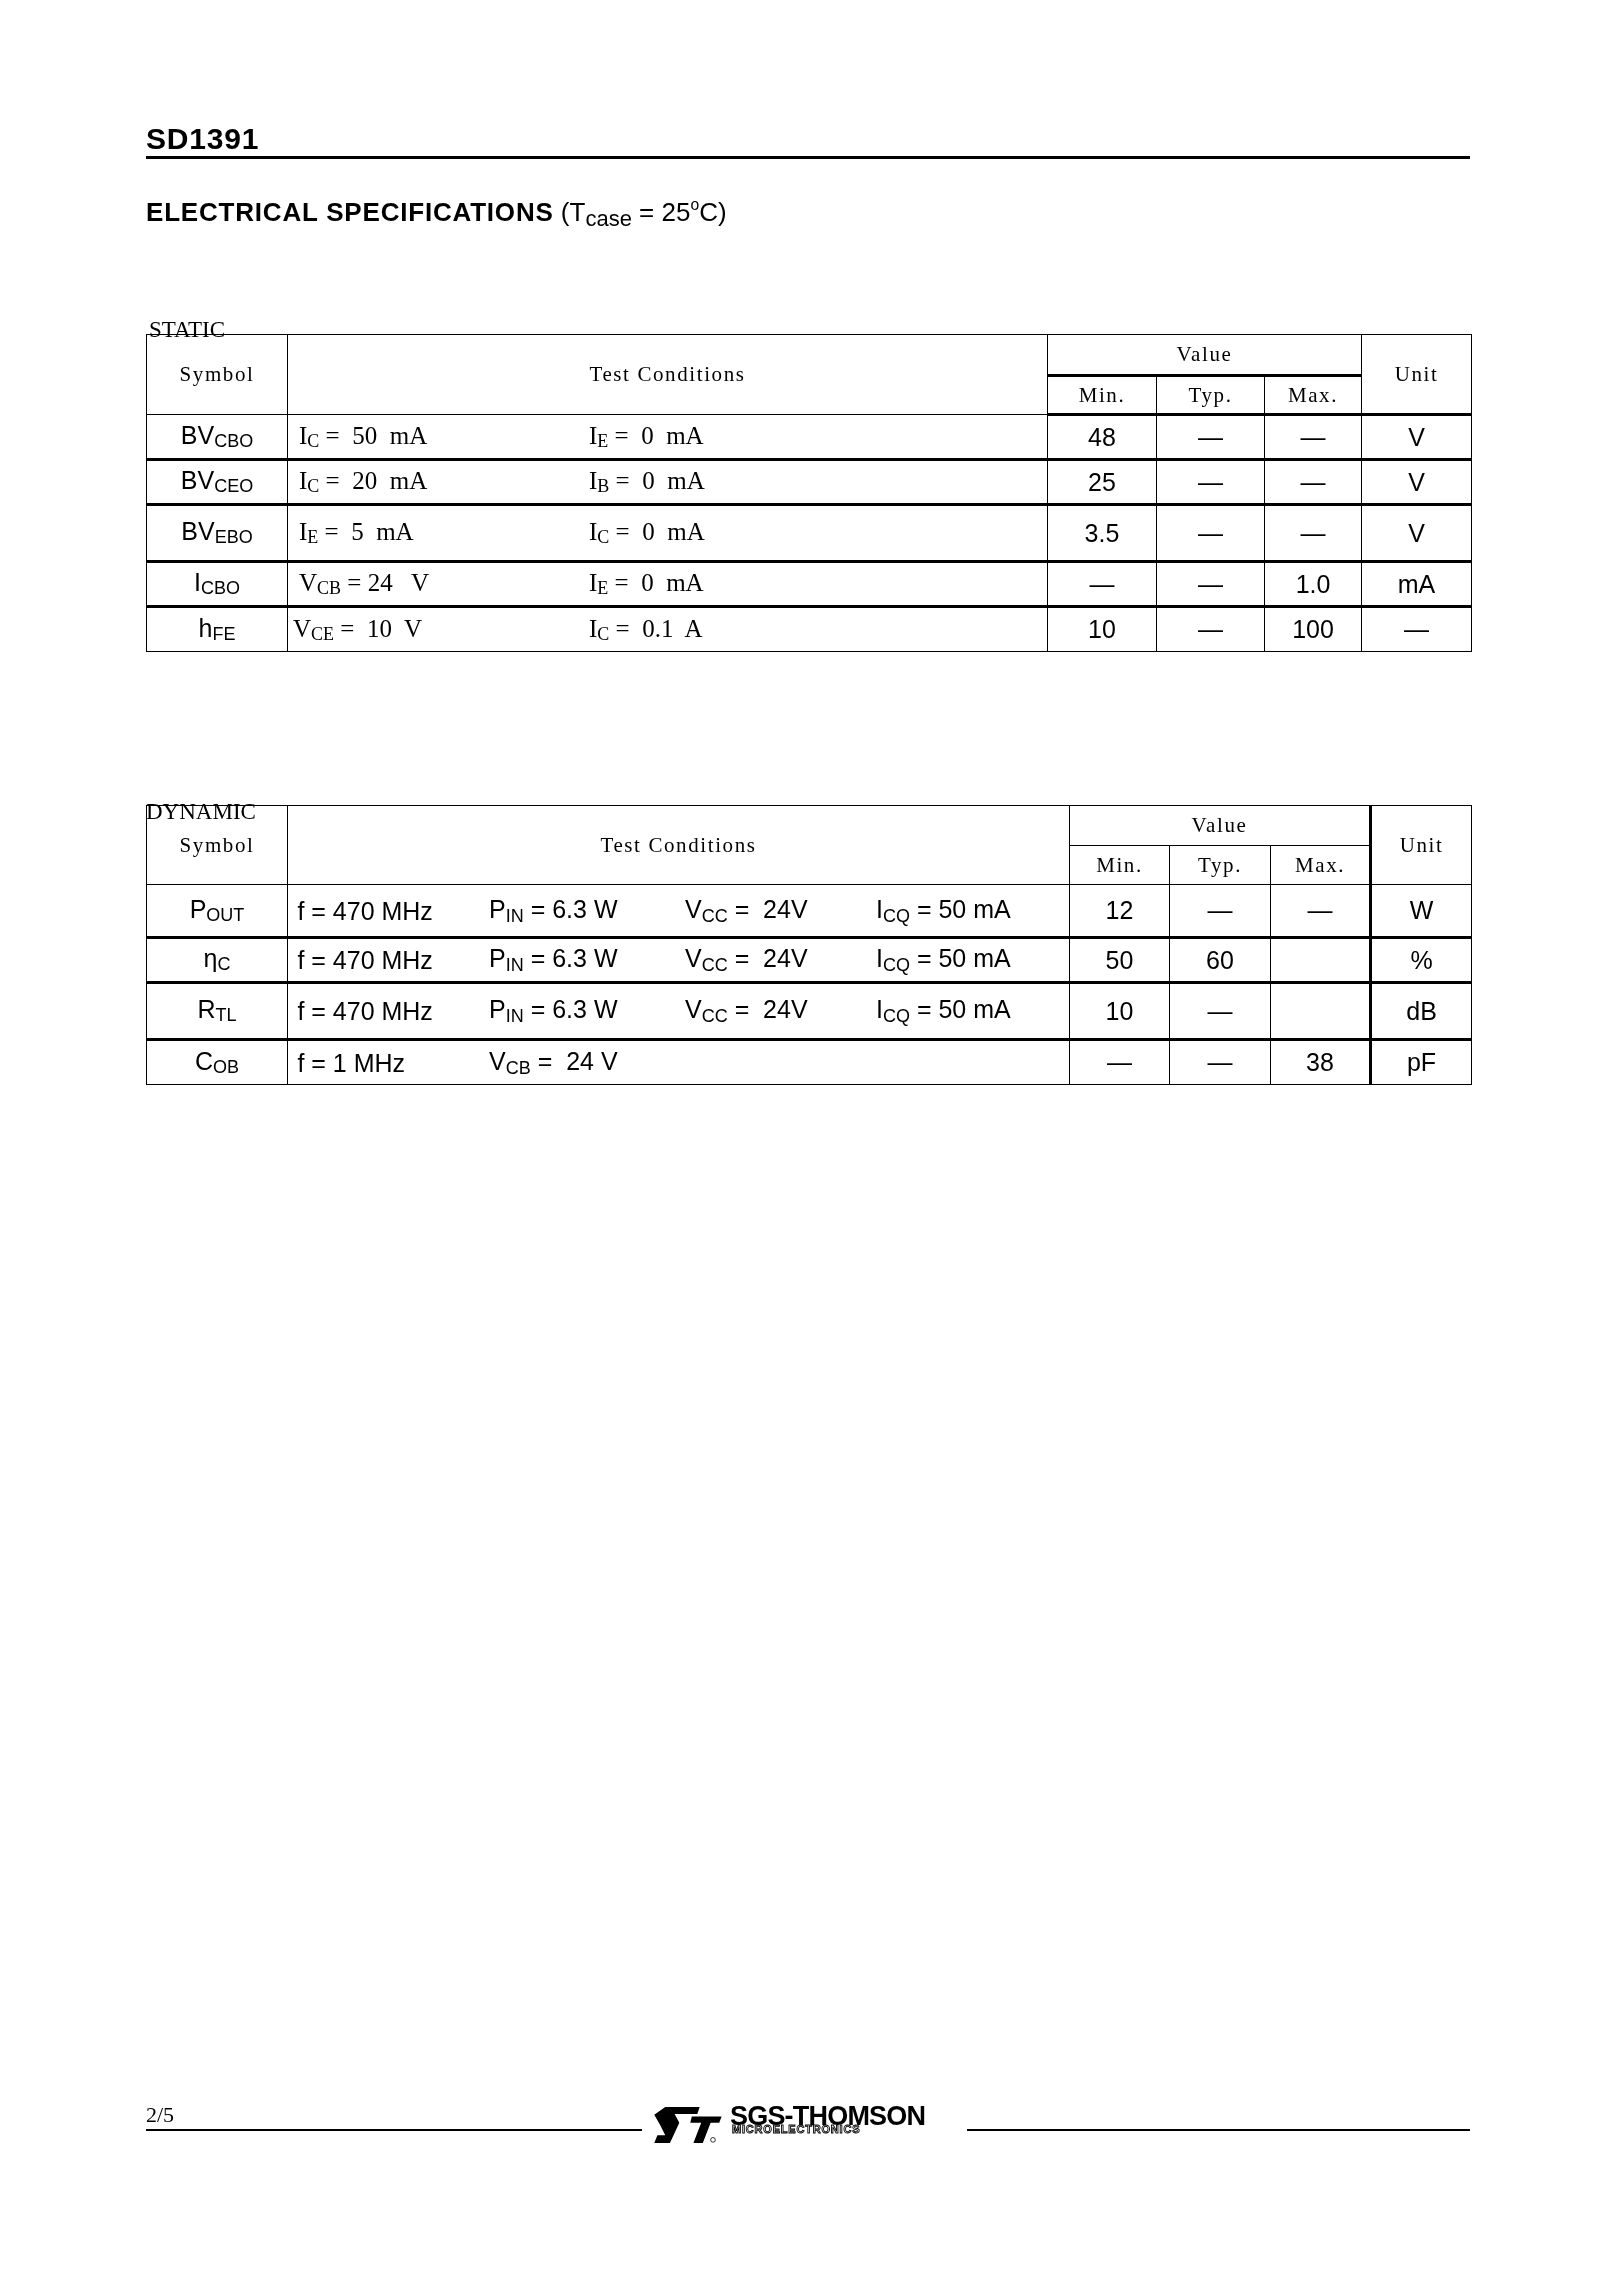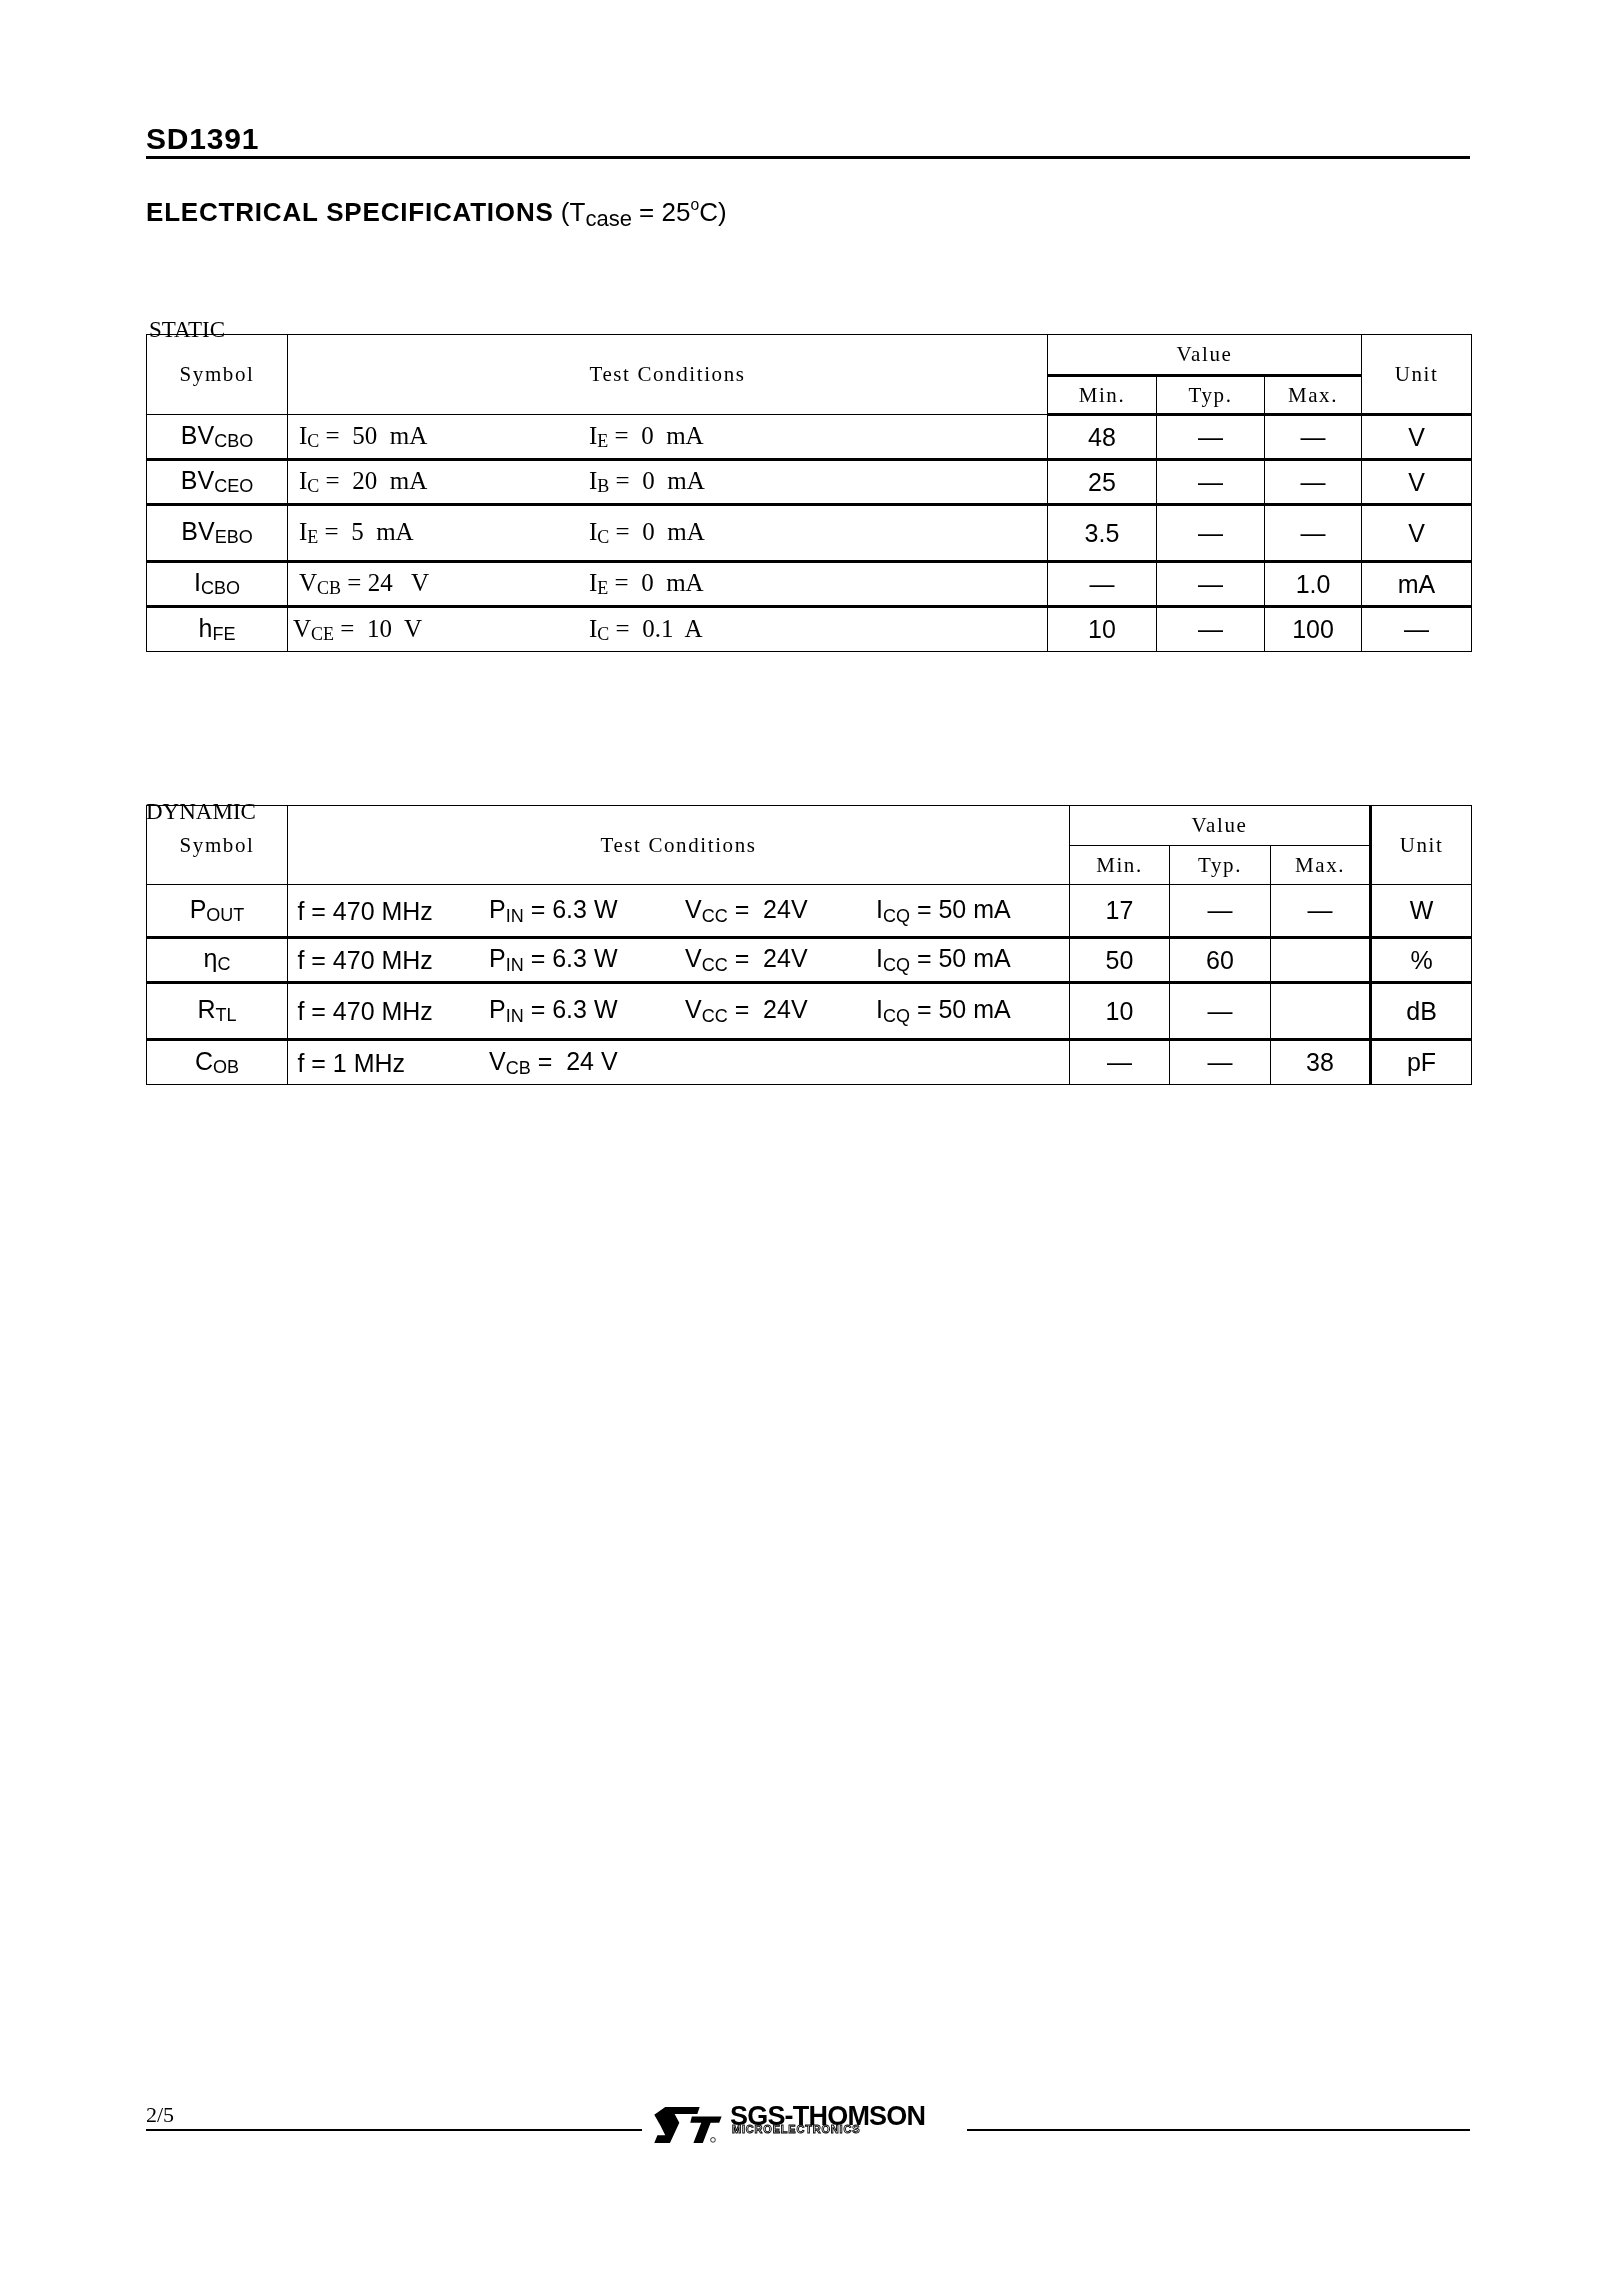--- a/index.html
+++ b/index.html
@@ -171,21 +171,21 @@
   </tr>
 
   <tr class="thick" style="height:53px">
     <td class="sym"><span>P</span><sub>OUT</sub></td>
     <td class="cond cond-sans">
       <span class="c" style="left:9.4px">f =  470 MHz</span>
       <span class="c" style="left:201px"><span>P</span><sub>IN</sub><span style="white-space:pre"> = 6.3 W</span></span>
       <span class="c" style="left:397px"><span>V</span><sub>CC</sub><span style="white-space:pre"> =  24V</span></span>
       <span class="c" style="left:588px"><span>I</span><sub>CQ</sub><span style="white-space:pre"> = 50 mA</span></span>
     </td>
-    <td class="num">17</td>
+    <td class="num">12</td>
     <td class="num">—</td>
     <td class="num">—</td>
     <td class="num" style="border-left-width:3.1px">W</td>
   </tr>
 
   <tr class="thick" style="height:45px">
     <td class="sym"><span>η</span><sub>C</sub></td>
     <td class="cond cond-sans">
       <span class="c" style="left:9.4px">f =  470 MHz</span>
       <span class="c" style="left:201px"><span>P</span><sub>IN</sub><span style="white-space:pre"> = 6.3 W</span></span>

